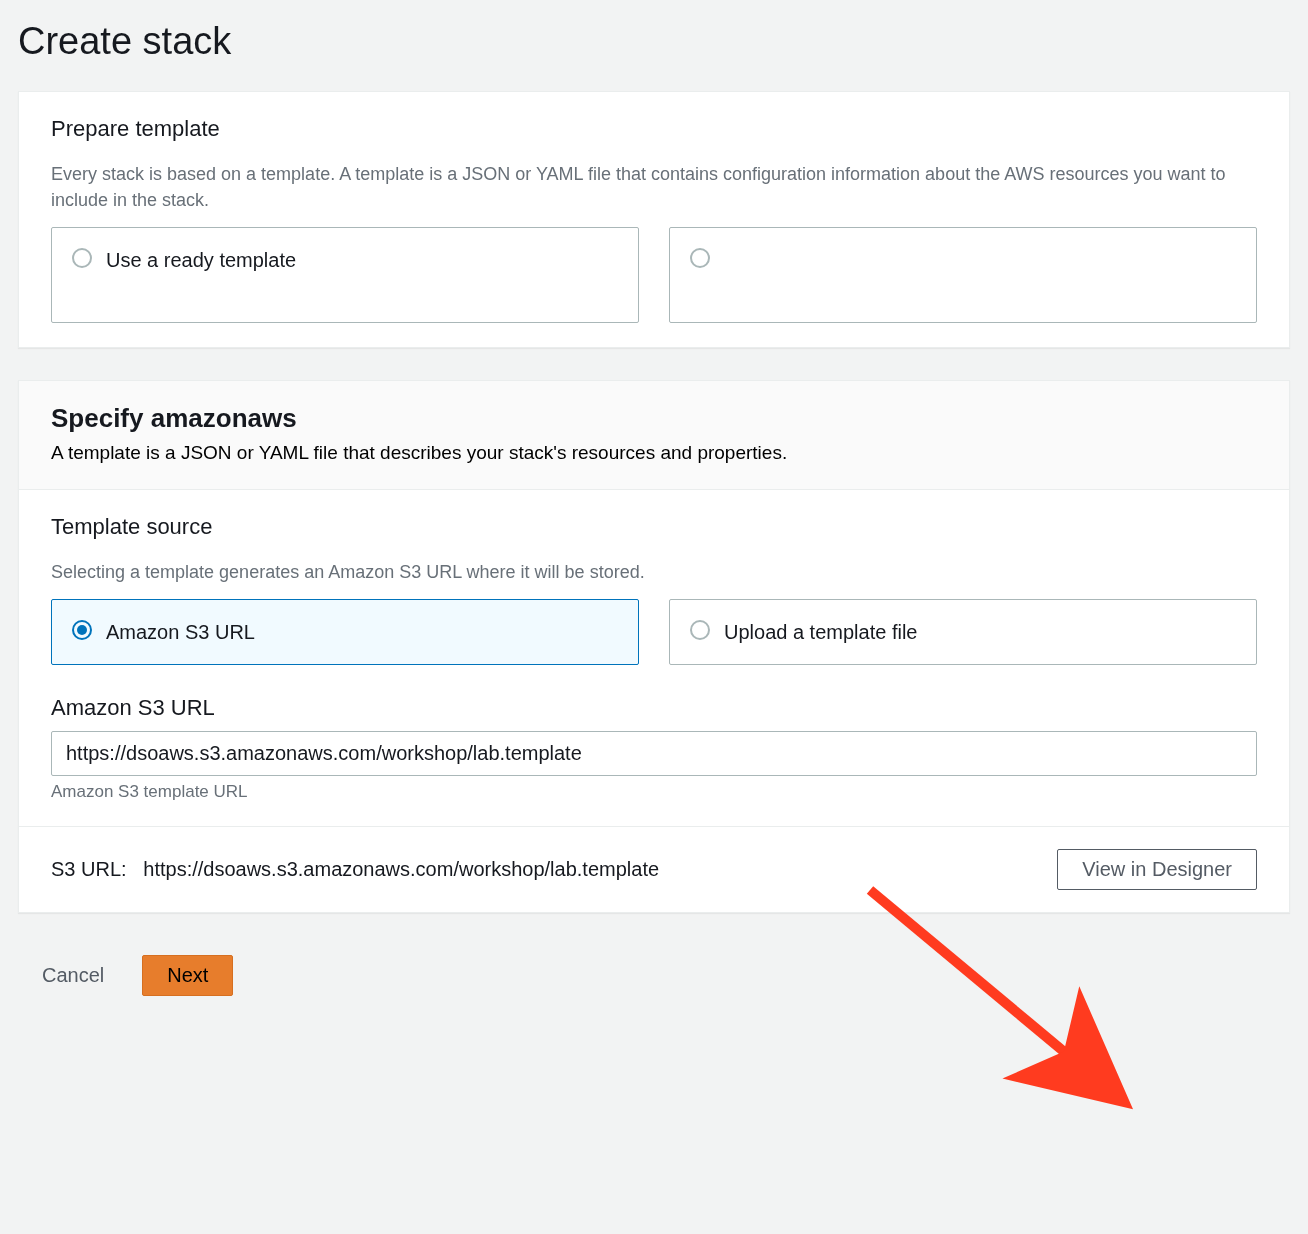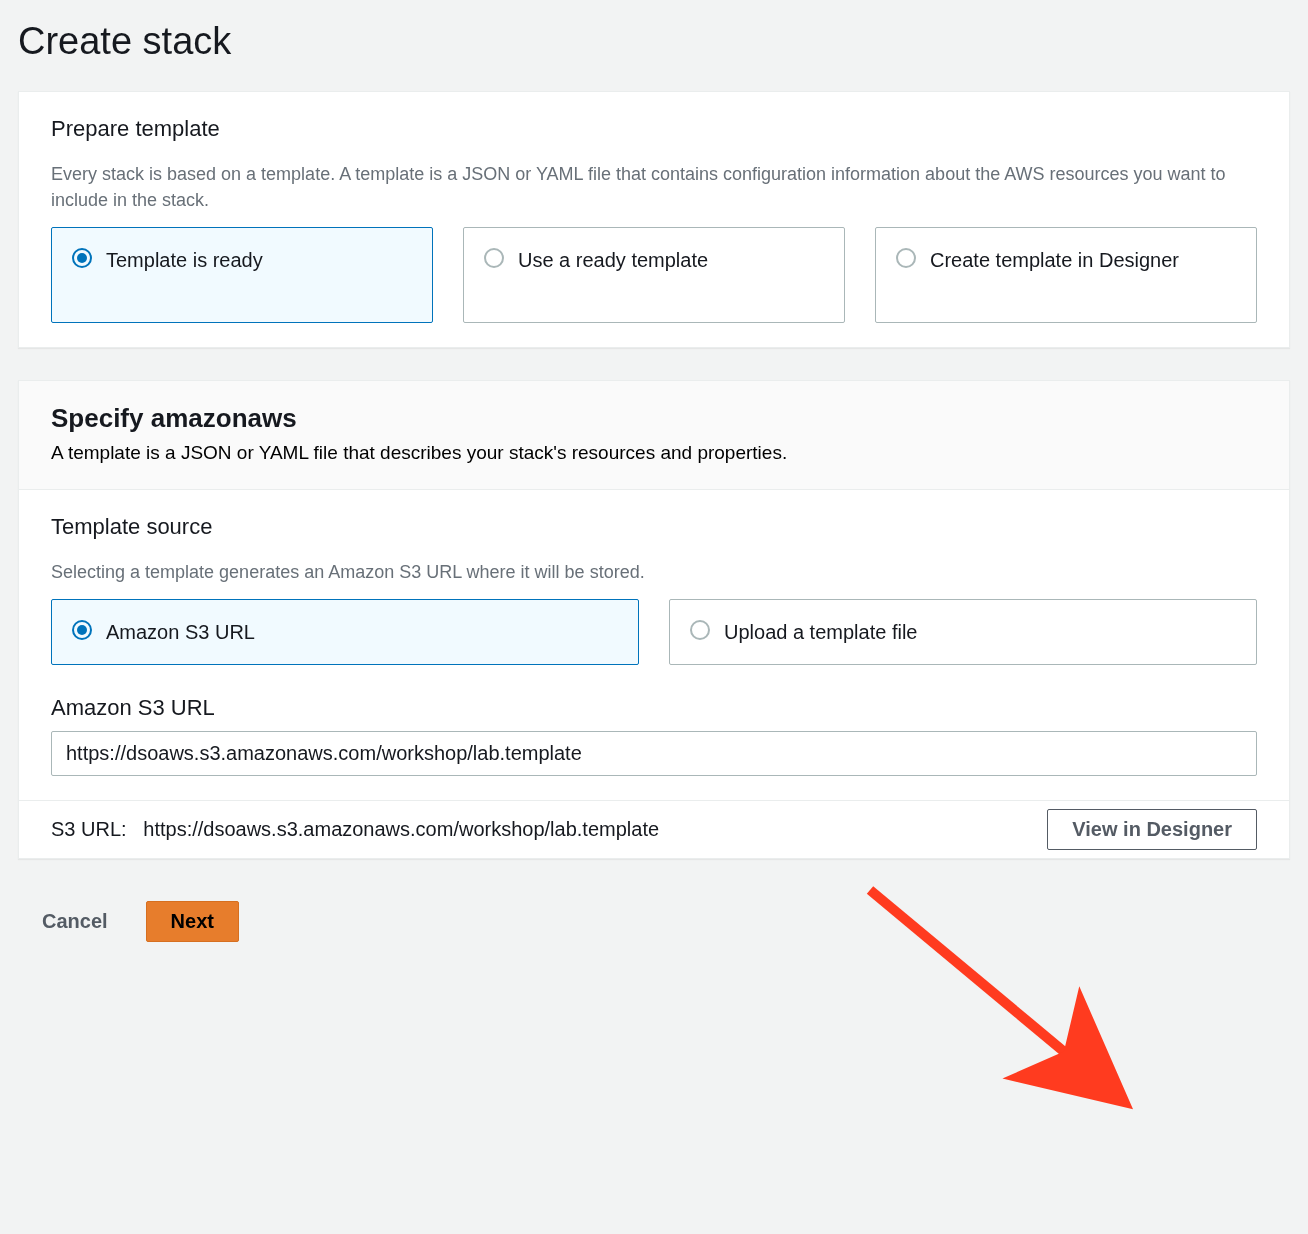--- a/index.html
+++ b/index.html
@@ -107,33 +107,33 @@
     margin-top: 10px;
     color: #16191f;
   }
   .input-hint {
     font-size: 17px;
     color: #687078;
     margin-top: 6px;
   }
   .s3-row {
     border-top: 1px solid #eaeded;
-    padding: 8px 32px;
+    padding: 22px 32px;
     display: flex;
     align-items: center;
     justify-content: space-between;
     gap: 20px;
   }
   .s3-text {
     font-size: 20px;
     color: #16191f;
   }
   .btn {
     font-size: 20px;
-    font-weight: 700;
+    font-weight: 400;
     padding: 8px 24px;
     border-radius: 2px;
     cursor: pointer;
     border: 1px solid transparent;
     background: transparent;
   }
   .btn-outline {
     border: 1px solid #545b64;
     color: #545b64;
     background: #fff;
@@ -161,31 +161,26 @@
 </head>
 <body>
 
 <h1 class="page-title">Create stack</h1>
 
 <div class="panel">
   <div class="panel-body">
     <div class="field-label">Prepare template</div>
     <div class="field-help">Every stack is based on a template. A template is a JSON or YAML file that contains configuration information about the AWS resources you want to include in the stack.</div>
     <div class="radio-row">
-      <div class="radio-tile selected">
-        <span class="radio-circle"></span>
-        <span class="radio-label">Template is ready</span>
-      </div>
       <div class="radio-tile">
         <span class="radio-circle"></span>
         <span class="radio-label">Use a ready template</span>
       </div>
       <div class="radio-tile">
         <span class="radio-circle"></span>
-        <span class="radio-label">Create template in Designer</span>
       </div>
     </div>
   </div>
 </div>
 
 <div class="panel">
   <div class="panel-header">
     <h2>Specify amazonaws</h2>
     <div class="subtitle">A template is a JSON or YAML file that describes your stack's resources and properties.</div>
   </div>
@@ -199,20 +194,21 @@
       </div>
       <div class="radio-tile" style="min-height:64px;">
         <span class="radio-circle"></span>
         <span class="radio-label">Upload a template file</span>
       </div>
     </div>
 
     <div class="input-block">
       <div class="field-label">Amazon S3 URL</div>
       <input type="text" class="text-input" value="https://dsoaws.s3.amazonaws.com/workshop/lab.template" style="">
+      <div class="input-hint">Amazon S3 template URL</div>
     </div>
   </div>
 
   <div class="s3-row">
     <div class="s3-text">
       <span>S3 URL:</span>
       &nbsp;
       <span>https://dsoaws.s3.amazonaws.com/workshop/lab.template</span>
     </div>
     <button class="btn btn-outline">View in Designer</button>

